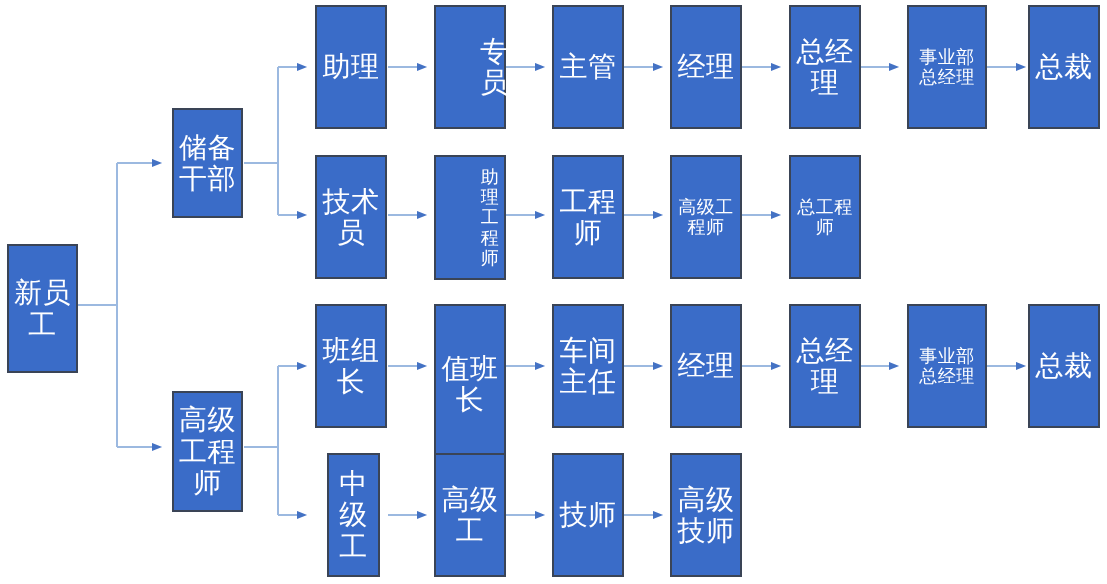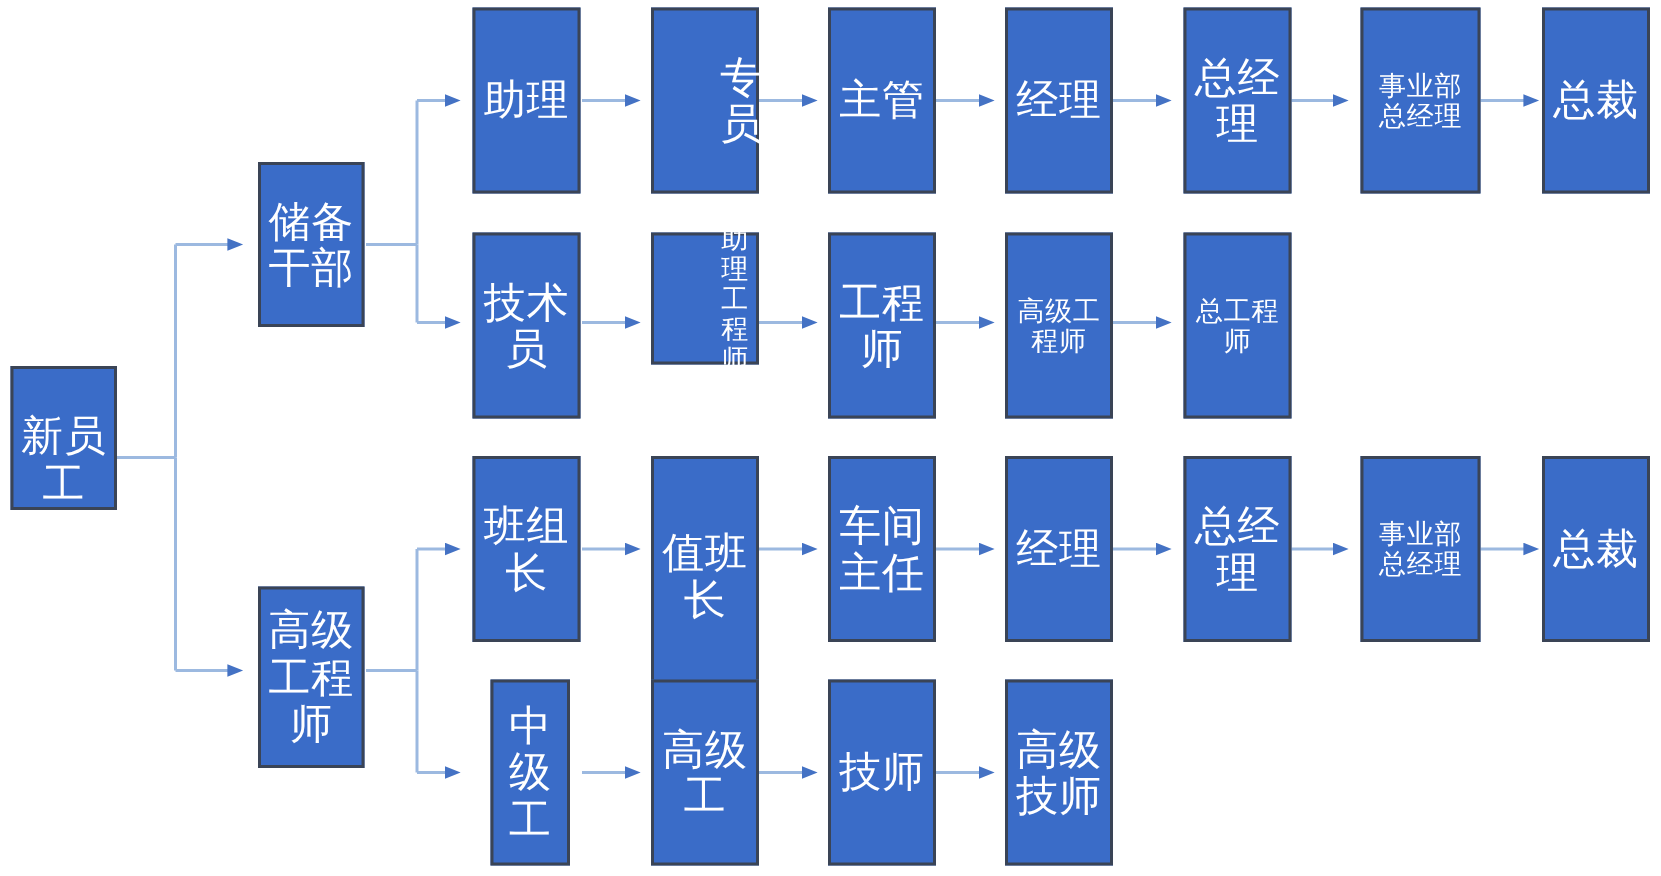--- a/index.html
+++ b/index.html
@@ -100,21 +100,21 @@
       <path d="M 742,366 L 771,366" marker-end="url(#arrowhead)"></path>
       <path d="M 861,366 L 889,366" marker-end="url(#arrowhead)"></path>
       <path d="M 987,366 L 1016,366" marker-end="url(#arrowhead)"></path>
 
       <path d="M 388,515 L 417,515" marker-end="url(#arrowhead)"></path>
       <path d="M 506,515 L 535,515" marker-end="url(#arrowhead)"></path>
       <path d="M 624,515 L 653,515" marker-end="url(#arrowhead)"></path>
     </g>
   </svg>
 
-  <div class="node" style="left:7px; top:244px; width:71px; height:96px;align-items:flex-end;">
+  <div class="node" style="left:7px; top:244px; width:71px; height:129px;">
     <span class="node-label f26">新员工</span>
   </div>
 
   <div class="node" style="left:172px; top:108px; width:71px; height:110px;">
     <span class="node-label f26">储备干部</span>
   </div>
   <div class="node" style="left:172px; top:391px; width:71px; height:121px;">
     <span class="node-label f26">高级工程师</span>
   </div>
 
@@ -136,21 +136,21 @@
   <div class="node" style="left:907px; top:5px; width:80px; height:124px;">
     <span class="node-label f25">事业部总经理</span>
   </div>
   <div class="node" style="left:1028px; top:5px; width:72px; height:124px;">
     <span class="node-label f26">总裁</span>
   </div>
 
   <div class="node" style="left:315px; top:155px; width:72px; height:124px;">
     <span class="node-label f26">技术员</span>
   </div>
-  <div class="node" style="left:434px; top:155px; width:72px; height:88px;padding-left:40px;">
+  <div class="node" style="left:434px; top:155px; width:72px; height:125px;padding-left:40px;">
     <span class="node-label f25">助理工程师</span>
   </div>
   <div class="node" style="left:552px; top:155px; width:72px; height:124px;">
     <span class="node-label f26">工程师</span>
   </div>
   <div class="node" style="left:670px; top:155px; width:72px; height:124px;">
     <span class="node-label f25">高级工程师</span>
   </div>
   <div class="node" style="left:789px; top:155px; width:72px; height:124px;">
     <span class="node-label f25">总工程师</span>

